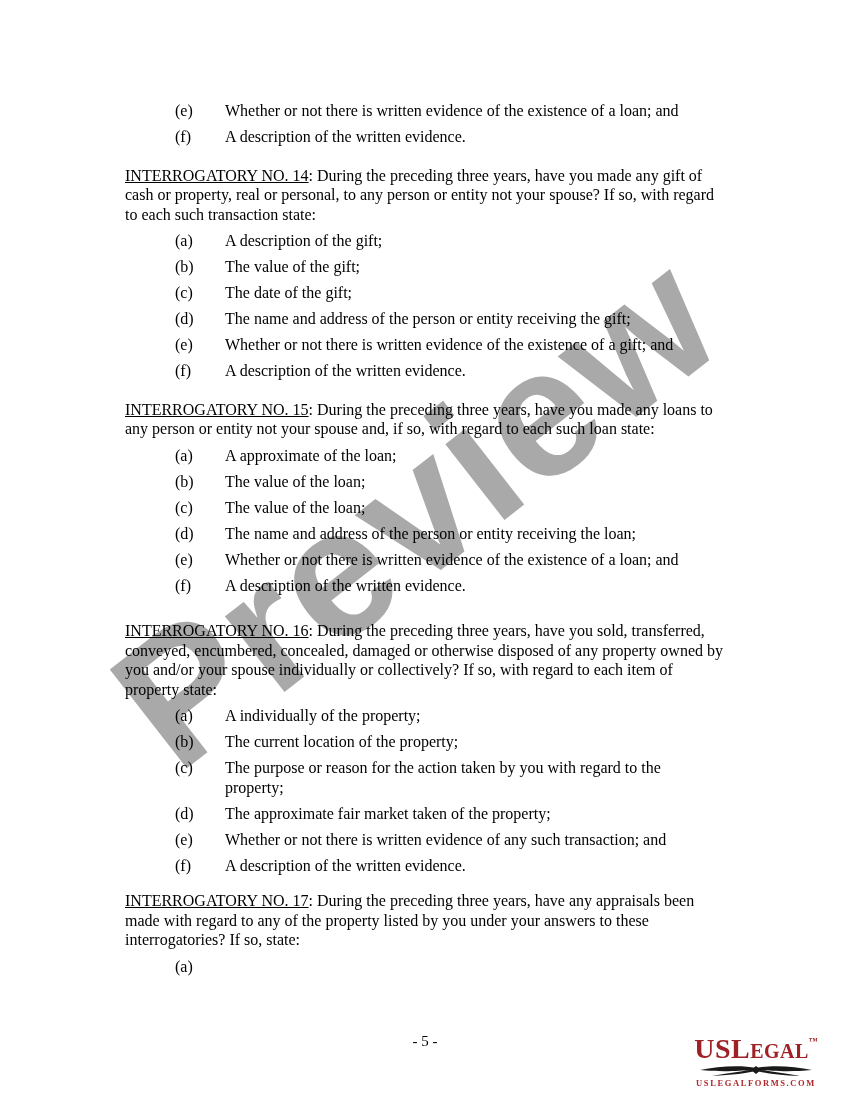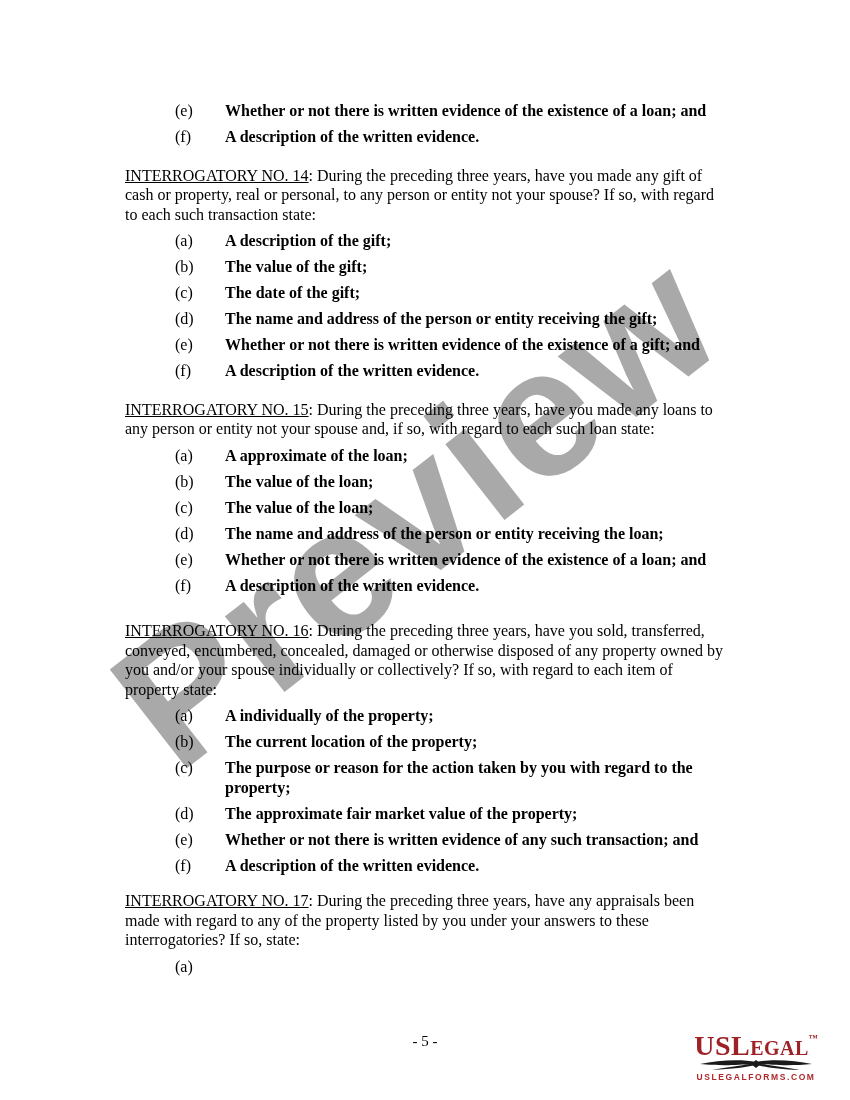--- a/index.html
+++ b/index.html
@@ -36,21 +36,21 @@
     z-index: 1;
     line-height: 19.5px;
   }
   .q { margin: 0 0 7px 0; }
   .sec-14 .q, .sec-15 .q { margin-top: 19px; }
   .sec-16 .q { margin-top: 26px; }
   .sec-17 .q { margin-top: 16px; }
   .q .hd { text-decoration: underline; }
   .item { display: flex; margin-bottom: 6.5px; padding-left: 50px; }
   .item .lbl { flex: 0 0 50px; }
-  .item .txt { flex: 1; font-weight: bold; }
+  .item .txt { flex: 1; }
   .footer-pagenum {
     position: absolute;
     left: 0;
     top: 1033px;
     width: 100%;
     text-align: center;
     font-size: 15px;
     z-index: 1;
   }
   .logo {
@@ -59,34 +59,34 @@
     top: 1023px;
     width: 128px;
     text-align: center;
     z-index: 1;
   }
   .logo .brand {
     font-family: "Liberation Serif", serif;
     font-variant: small-caps;
     font-weight: 700;
     font-size: 28px;
-    line-height: 30px;
+    line-height: 36px;
     color: #9e2126;
     letter-spacing: 0.5px;
     white-space: nowrap;
   }
   .logo .tm {
     font-size: 9px;
     vertical-align: 14px;
     letter-spacing: 0;
     font-variant: normal;
   }
   .logo .wings { display: block; margin: -1px auto 1px auto; }
   .logo .site {
-    font-family: Liberation Sans, sans-serif;
+    font-family: Liberation Serif, serif;
     font-weight: bold;
     font-size: 8.5px;
     letter-spacing: 1.6px;
     color: #b0282c;
     white-space: nowrap;
   }
 </style>
 </head>
 <body>
 
@@ -170,21 +170,21 @@
       <div class="item">
         <span class="lbl">(b)</span>
         <span class="txt">The current location of the property;</span>
       </div>
       <div class="item">
         <span class="lbl">(c)</span>
         <span class="txt">The purpose or reason for the action taken by you with regard to the property;</span>
       </div>
       <div class="item">
         <span class="lbl">(d)</span>
-        <span class="txt">The approximate fair market value of the property;</span>
+        <span class="txt">The approximate fair market taken of the property;</span>
       </div>
       <div class="item">
         <span class="lbl">(e)</span>
         <span class="txt">Whether or not there is written evidence of any such transaction; and</span>
       </div>
       <div class="item">
         <span class="lbl">(f)</span>
         <span class="txt">A description of the written evidence.</span>
       </div>
     </div>

